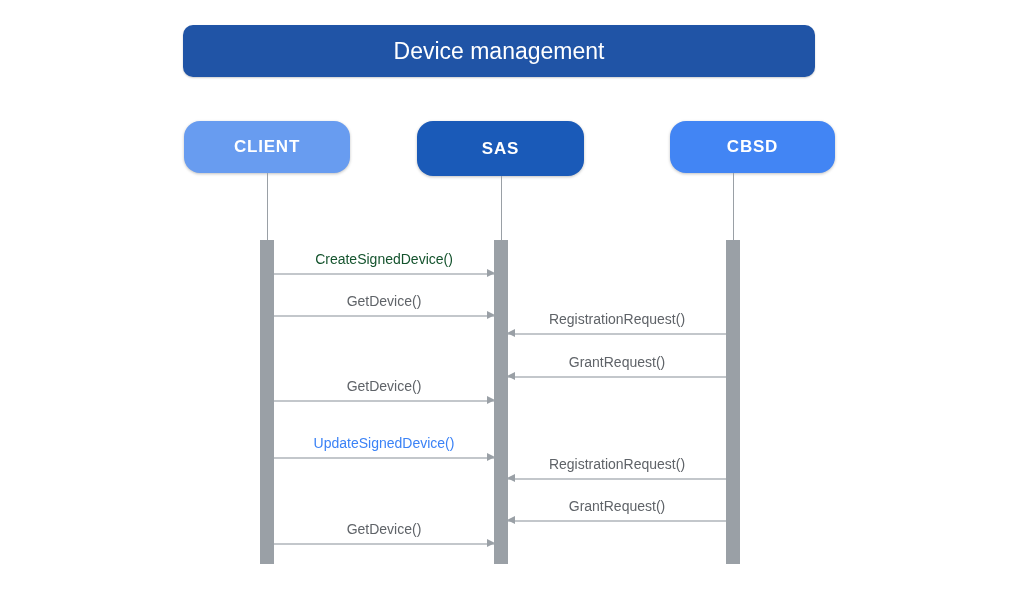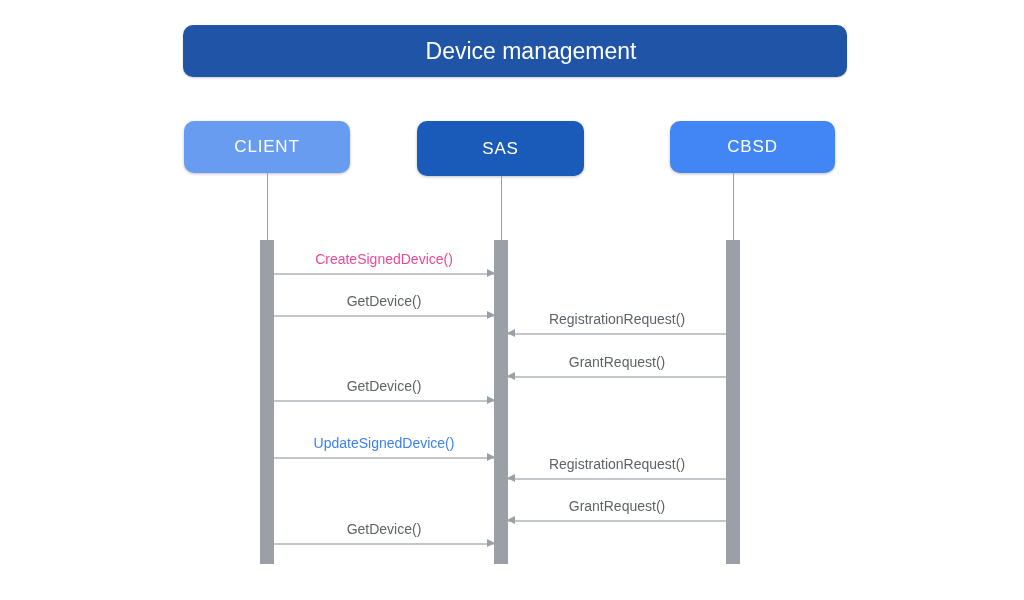--- a/index.html
+++ b/index.html
@@ -3,26 +3,26 @@
 <meta charset="utf-8">
 <style>
   html,body{margin:0;padding:0;background:#ffffff;}
   .stage{
     position:relative;width:1024px;height:600px;background:#ffffff;
     font-family:"Liberation Sans",sans-serif;overflow:hidden;
   }
   .title-bar{
     position:absolute;left:183px;top:25px;width:632px;height:52px;
     border-radius:10px;display:flex;align-items:center;justify-content:center;
-    color:#ffffff;font-size:23px;box-shadow:0 1px 2px rgba(0,0,0,0.2);padding-left:32px;
+    color:#ffffff;font-size:23px;box-shadow:0 1px 2px rgba(0,0,0,0.2);
   }
   .actor{
-    position:absolute;top:121px;height:52px;border-radius:10px;
+    position:absolute;top:121px;height:52px;border-radius:16px;
     display:flex;align-items:center;justify-content:center;
-    color:#ffffff;font-size:17px;font-weight:normal;letter-spacing:0.8px;
+    color:#ffffff;font-size:17px;font-weight:bold;letter-spacing:0.8px;
     box-shadow:0 1px 3px rgba(0,0,0,0.25);
   }
   .actor.client{left:184px;width:166px;}
   .actor.sas{left:417px;width:167px;height:55px;}
   .actor.cbsd{left:650px;width:165px;}
   .lifeline{position:absolute;width:1px;background:#9aa0a6;}
   .lifeline.client{left:267px;top:173px;height:67px;}
   .lifeline.sas{left:501px;top:176px;height:64px;}
   .lifeline.cbsd{left:733px;top:173px;height:67px;}
   .activation{position:absolute;top:240px;width:14px;height:324px;}
@@ -61,21 +61,21 @@
   </div>
 
   <div class="lifeline client" style="background: rgb(154, 160, 166);"></div>
   <div class="lifeline sas" style="background: rgb(154, 160, 166);"></div>
   <div class="lifeline cbsd" style="background: rgb(154, 160, 166);"></div>
 
   <div class="activation client" style="background: rgb(154, 160, 166);"></div>
   <div class="activation sas" style="background: rgb(154, 160, 166);"></div>
   <div class="activation cbsd" style="background: rgb(154, 160, 166);"></div>
 
-    <div class="msg-label" style="left: 274px; width: 220px; top: 251px; color: #ec4899;">CreateSignedDevice()</div>
+    <div class="msg-label" style="left: 274px; width: 220px; top: 251px; color: #14532d;">CreateSignedDevice()</div>
     <div class="msg-line" style="left: 274px; width: 220px; top: 273px; background: rgb(195, 199, 203);">
       <span class="arrowhead right"></span>
     </div>
 
     <div class="msg-label" style="left: 274px; width: 220px; top: 293px; color: rgb(95, 99, 104);">GetDevice()</div>
     <div class="msg-line" style="left: 274px; width: 220px; top: 315px; background: rgb(195, 199, 203);">
       <span class="arrowhead right"></span>
     </div>
 
     <div class="msg-label" style="left: 508px; width: 218px; top: 311px; color: rgb(95, 99, 104);">RegistrationRequest()</div>

